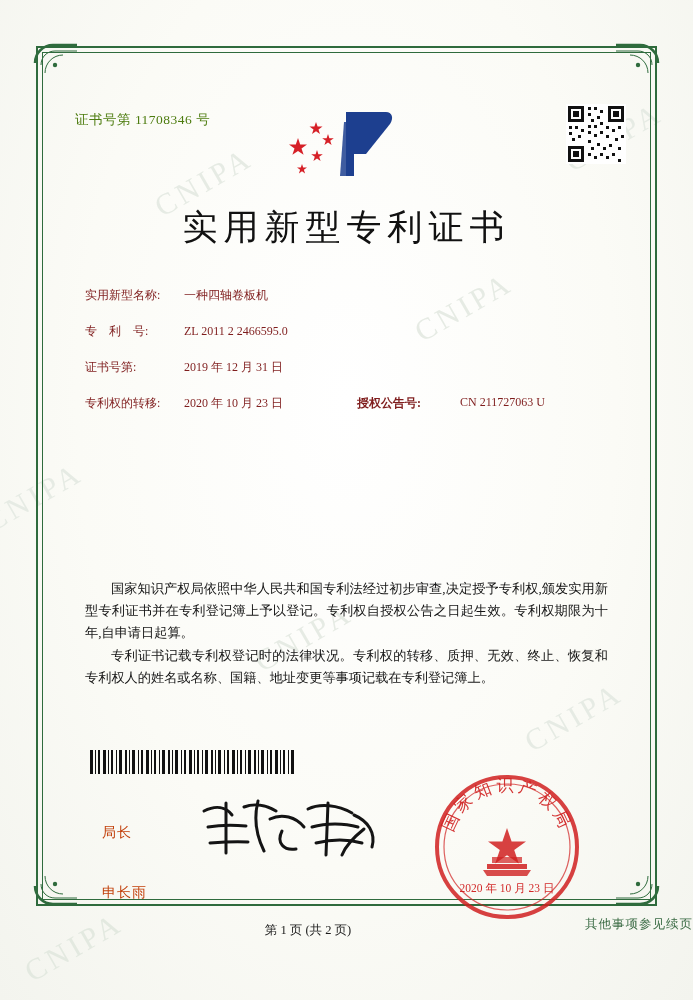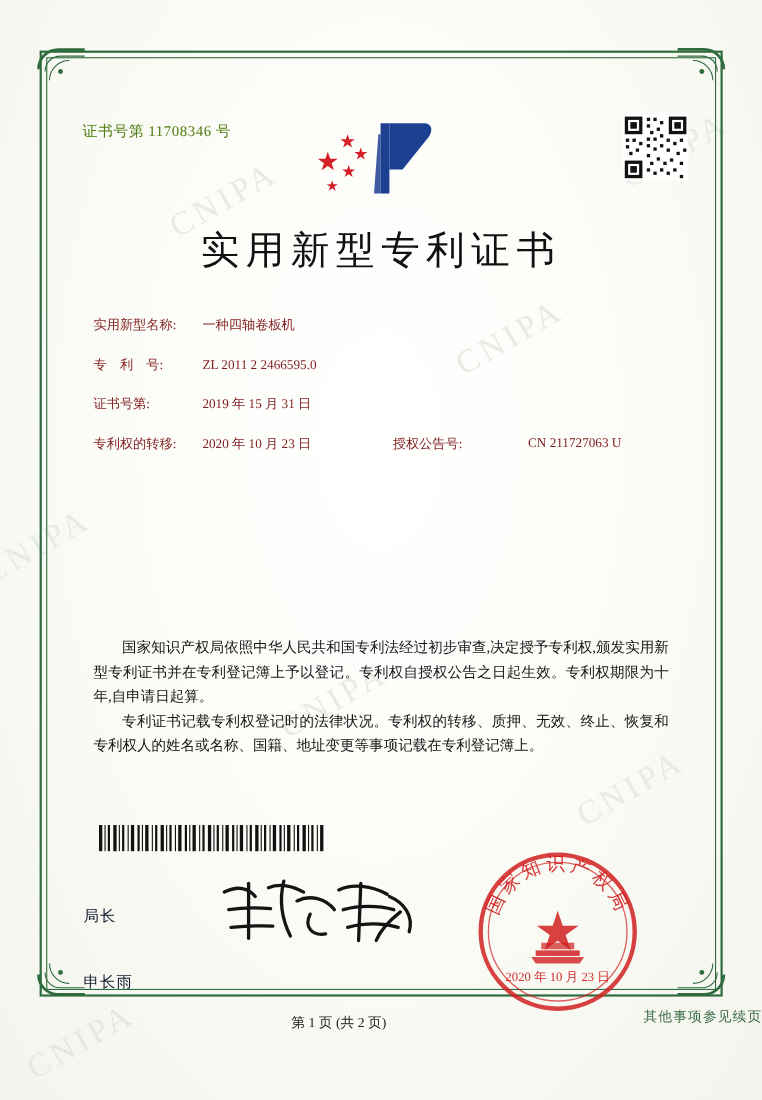--- a/index.html
+++ b/index.html
@@ -129,25 +129,25 @@
   .field-label {
     display: inline-block;
     width: 96px;
     letter-spacing: 0px;
   }
   .field-value {
     display: inline-block;
   }
   .field-row .right-label {
     position: absolute;
-    left: 272px; top: 0;
+    left: 272px; top: 0; font-weight: bold;
   }
   .field-row .right-value {
     position: absolute;
-    left: 375px; top: 0; margin-left: 20px;
+    left: 375px; top: 0;
   }
 
   
   .para {
     position: absolute;
     left: 85px;
     width: 523px;
     font-size: 13.2px;
     line-height: 22px;
     color: #141414;
@@ -160,23 +160,23 @@
   
   .barcode {
     position: absolute;
     left: 90px; top: 750px;
     width: 207px; height: 24px;
   }
 
   
   .sig-label {
     position: absolute;
-    left: 76px;
+    left: 102px;
     font-size: 14px;
-    color: #0f172a;
+    color: #c2410c;
     letter-spacing: 1px;
   }
   .sig-label-1 { top: 824px; }
   .sig-label-2 { top: 848px; margin-top: 36px; }
 
   .handwriting {
     position: absolute;
     left: 196px; top: 795px;
     width: 200px; height: 70px;
   }
@@ -336,21 +336,21 @@
     <div class="field-row">
       <span class="field-label">实用新型名称:</span>
       <span class="field-value">一种四轴卷板机</span>
     </div>
     <div class="field-row">
       <span class="field-label">专　利　号:</span>
       <span class="field-value">ZL 2011 2 2466595.0</span>
     </div>
     <div class="field-row">
       <span class="field-label">证书号第:</span>
-      <span class="field-value">2019 年 15 月 31 日</span>
+      <span class="field-value">2019 年 12 月 31 日</span>
     </div>
     <div class="field-row">
       <span class="field-label">专利权的转移:</span>
       <span class="field-value">2020 年 10 月 23 日</span>
       <span class="right-label">授权公告号:</span>
       <span class="right-value">CN 211727063 U</span>
     </div>
   </div>
 
   <div class="para para2">专利证书记载专利权登记时的法律状况。专利权的转移、质押、无效、终止、恢复和专利权人的姓名或名称、国籍、地址变更等事项记载在专利登记簿上。</div>

